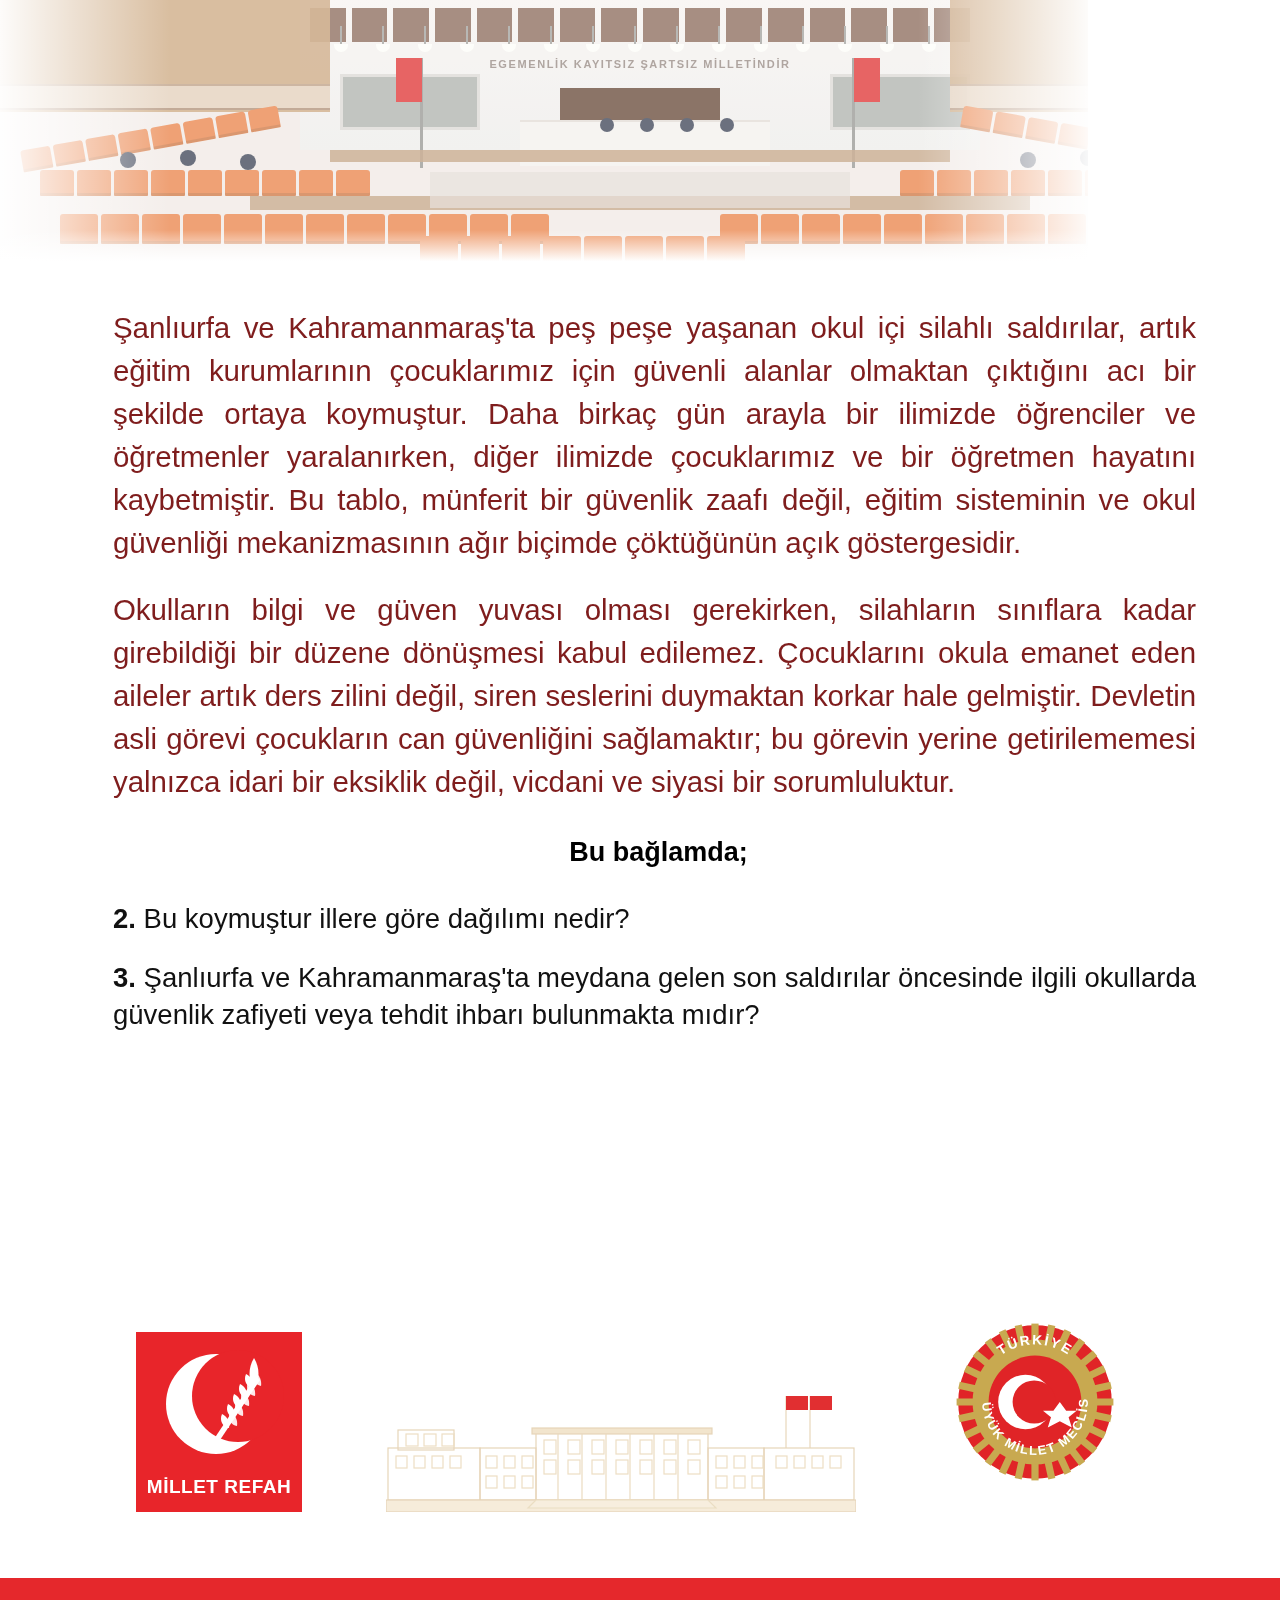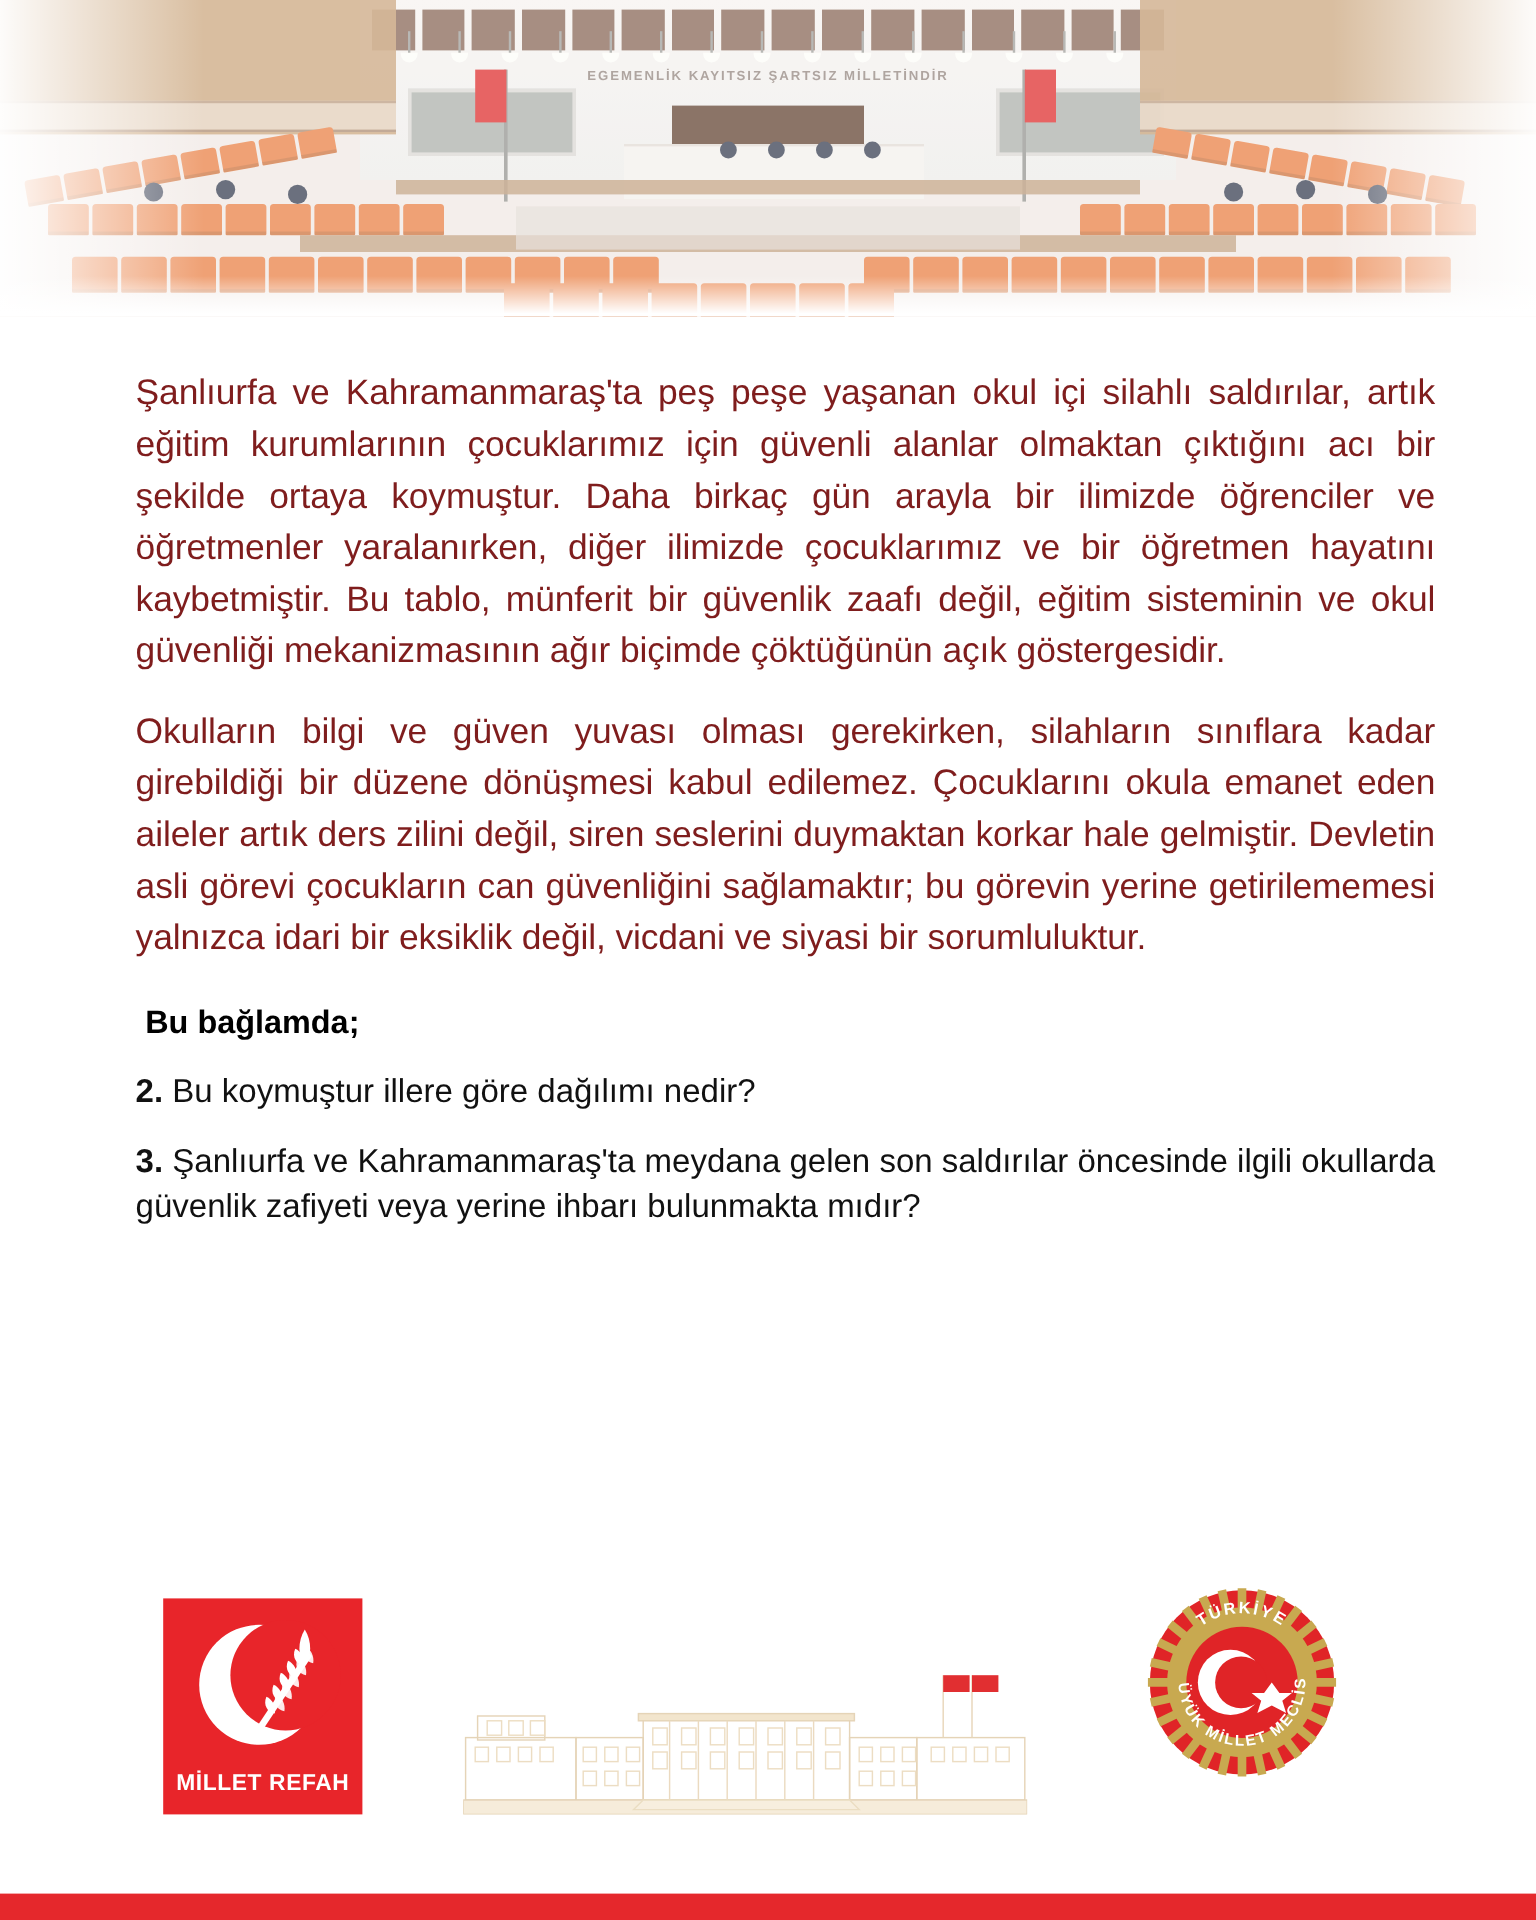--- a/index.html
+++ b/index.html
@@ -7,21 +7,21 @@
   body {
     background:#ffffff;
     font-family:"Liberation Sans", sans-serif;
     color:#111111;
     position:relative;
     overflow:hidden;
   }
 
   
   .hero {
-    position:absolute; left:0; top:0; width:1280px; height:264px;
+    position:absolute; left:0; top:0; width:1088px; height:264px;
     overflow:hidden; background:#efe7e2;
   }
   .hero-photo { position:absolute; inset:0; overflow:hidden; }
 
   
   .wall {
     position:absolute; left:300px; top:0; width:680px; height:150px;
     background:linear-gradient(#f6f2ef,#ecebe9);
   }
   .wall-band {
@@ -99,21 +99,21 @@
   
   .content {
     position:absolute; left:113px; top:306px; width:1083px;
   }
   p.body {
     font-size:29.5px; line-height:43px; text-align:justify;
     text-align-last:left; margin-bottom:24px; letter-spacing:-0.1px;
     color:#7f1d1d;
   }
   .lead-in {
-    font-size:27px; font-weight:700; margin:34px 0 22px 8px; color:#000;
+    font-size:27px; font-weight:700; margin:34px 0 32px 8px; color:#000;text-align:center;
   }
   p.question {
     font-size:27.5px; line-height:37px; text-align:justify;
     text-align-last:left; margin-bottom:22px; color:#111;
   }
   p.question b { font-weight:700; }
 
   
   .footer {
     position:absolute; left:0; top:1300px; width:1280px; height:250px;
@@ -330,21 +330,21 @@
   <p class="body">Okulların bilgi ve güven yuvası olması gerekirken, silahların sınıflara kadar girebildiği bir düzene dönüşmesi kabul edilemez. Çocuklarını okula emanet eden aileler artık ders zilini değil, siren seslerini duymaktan korkar hale gelmiştir. Devletin asli görevi çocukların can güvenliğini sağlamaktır; bu görevin yerine getirilememesi yalnızca idari bir eksiklik değil, vicdani ve siyasi bir sorumluluktur.</p>
 
   <div class="lead-in">Bu bağlamda;</div>
 
   <p class="question">
     <b>2.</b>
     <span>Bu koymuştur illere göre dağılımı nedir?</span>
   </p>
   <p class="question">
     <b>3.</b>
-    <span>Şanlıurfa ve Kahramanmaraş'ta meydana gelen son saldırılar öncesinde ilgili okullarda güvenlik zafiyeti veya yerine ihbarı bulunmakta mıdır?</span>
+    <span>Şanlıurfa ve Kahramanmaraş'ta meydana gelen son saldırılar öncesinde ilgili okullarda güvenlik zafiyeti veya tehdit ihbarı bulunmakta mıdır?</span>
   </p>
 </div>
 
 <div class="footer">
 
   <div class="yrp">
     <div class="yrp-mark">
       <div class="crescent"></div>
       <svg class="wheat" viewBox="0 0 56 92">
         <g fill="#ffffff">

